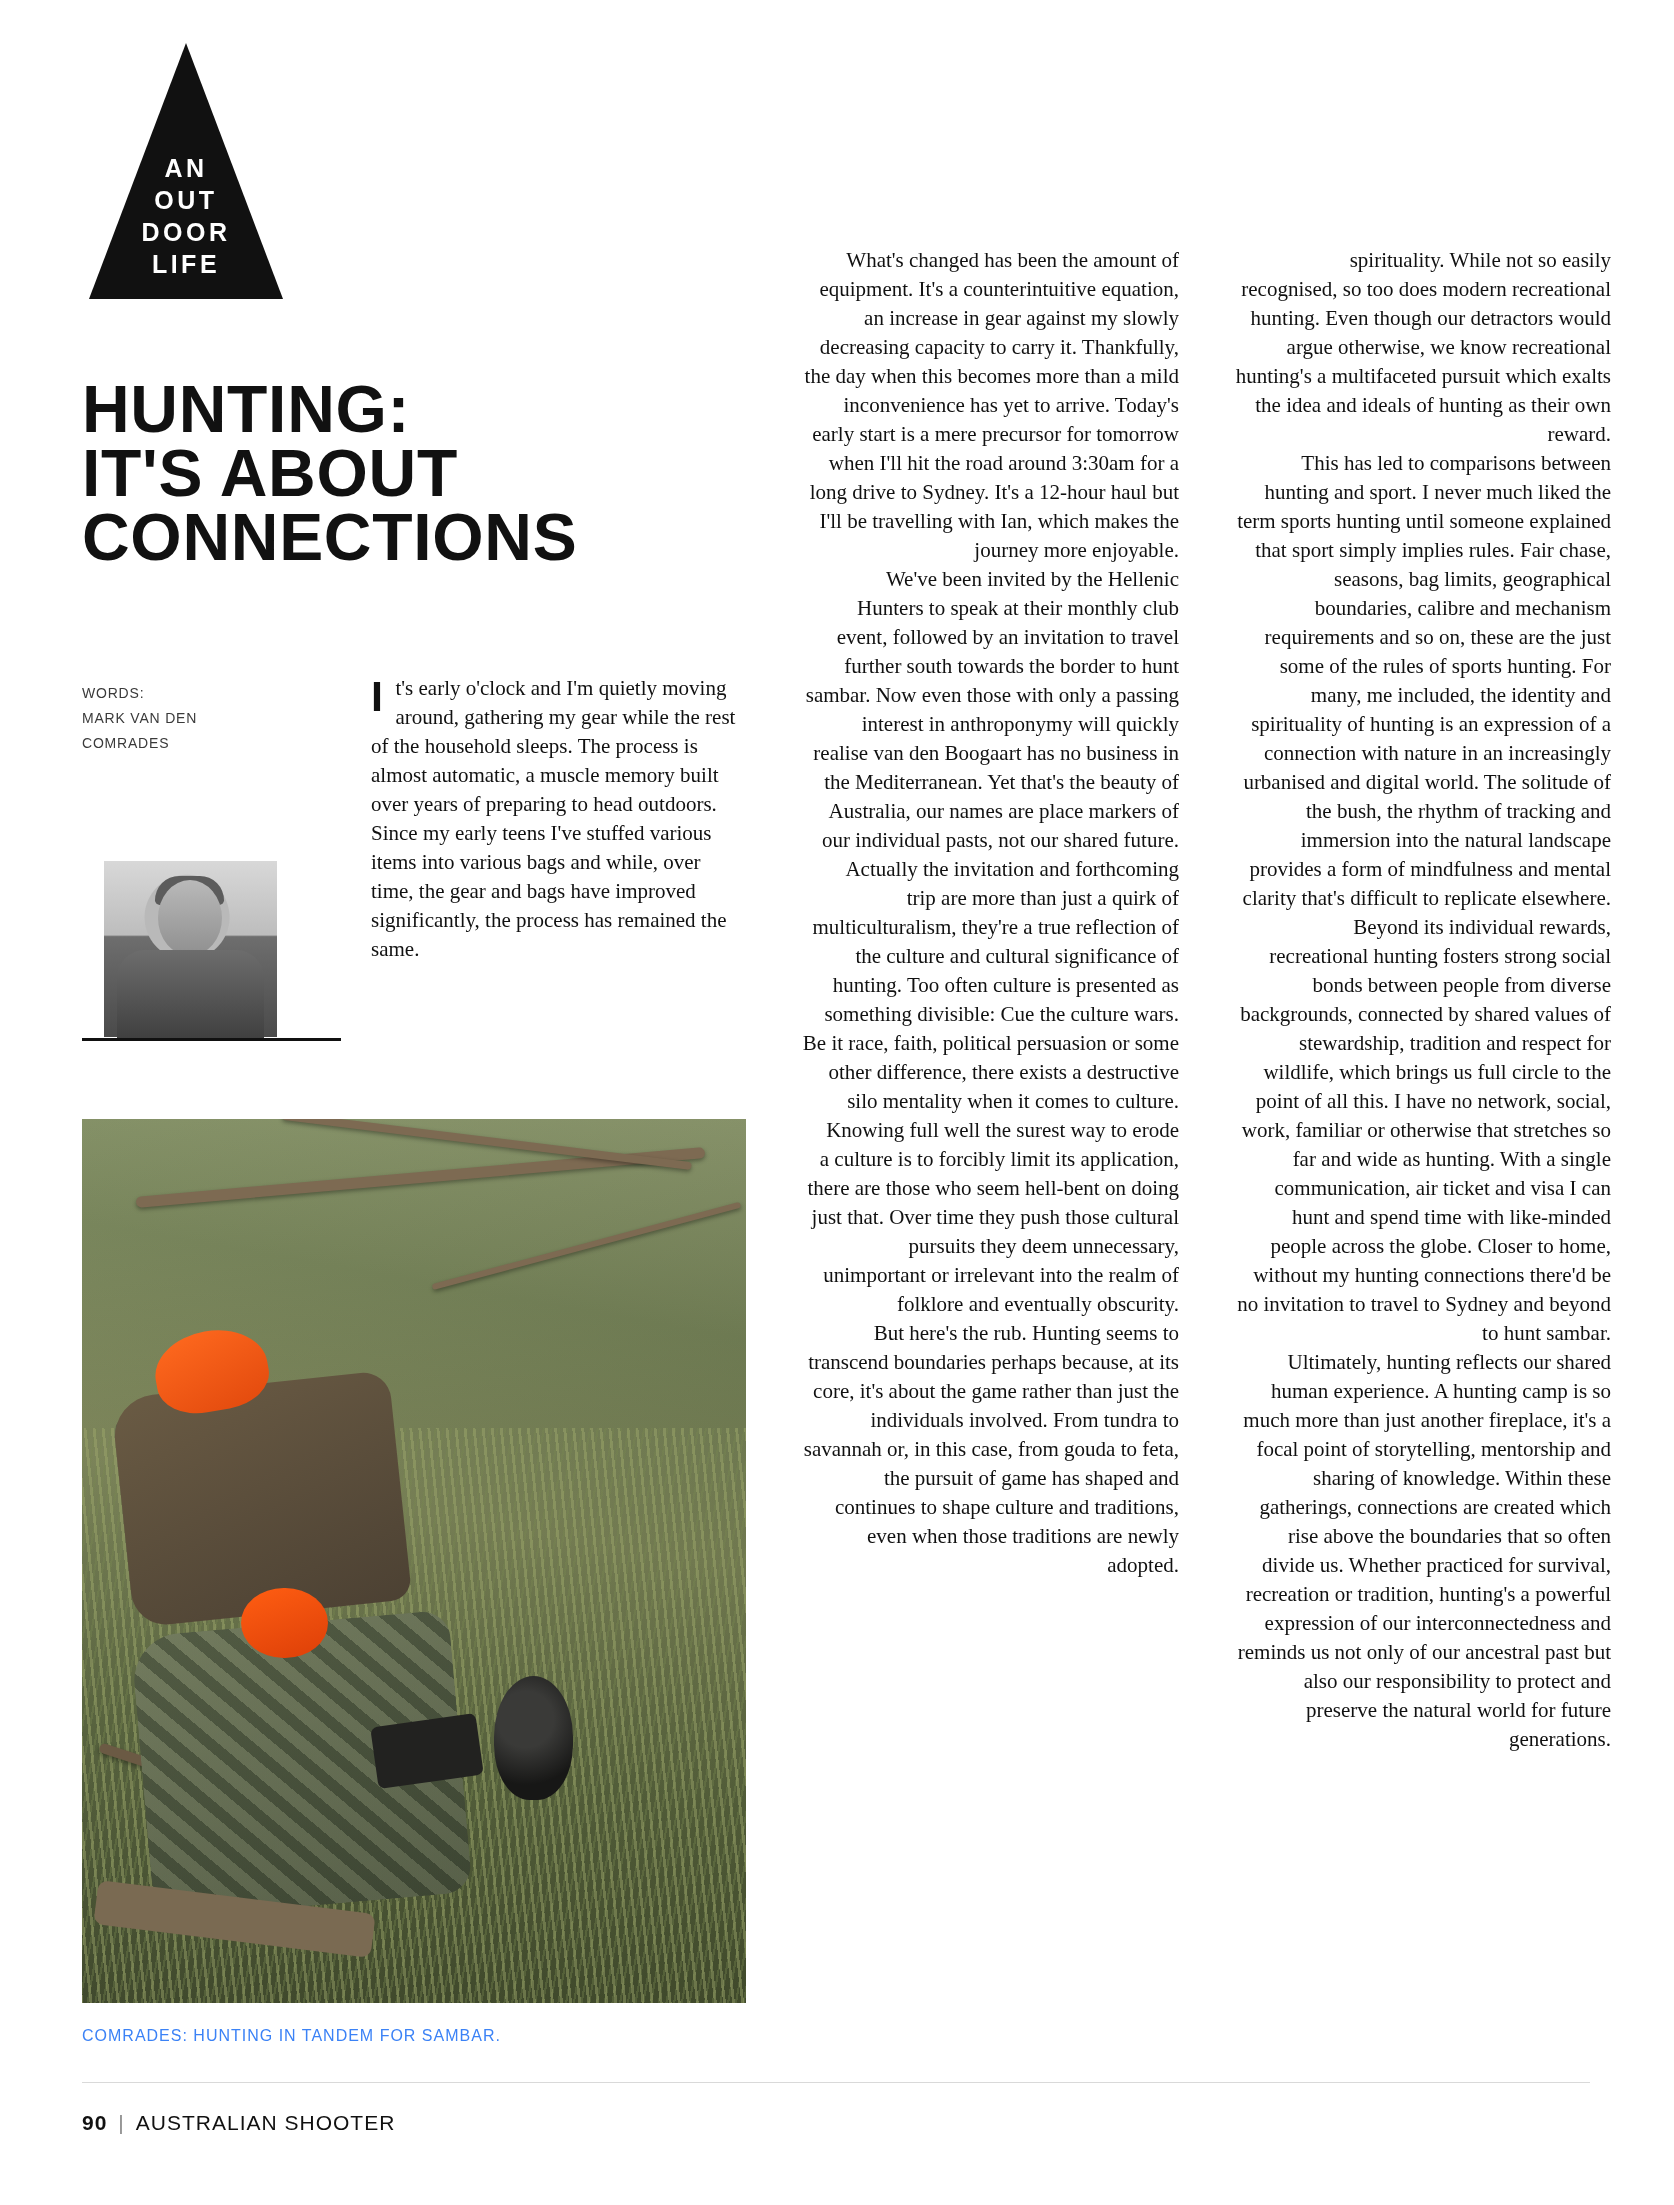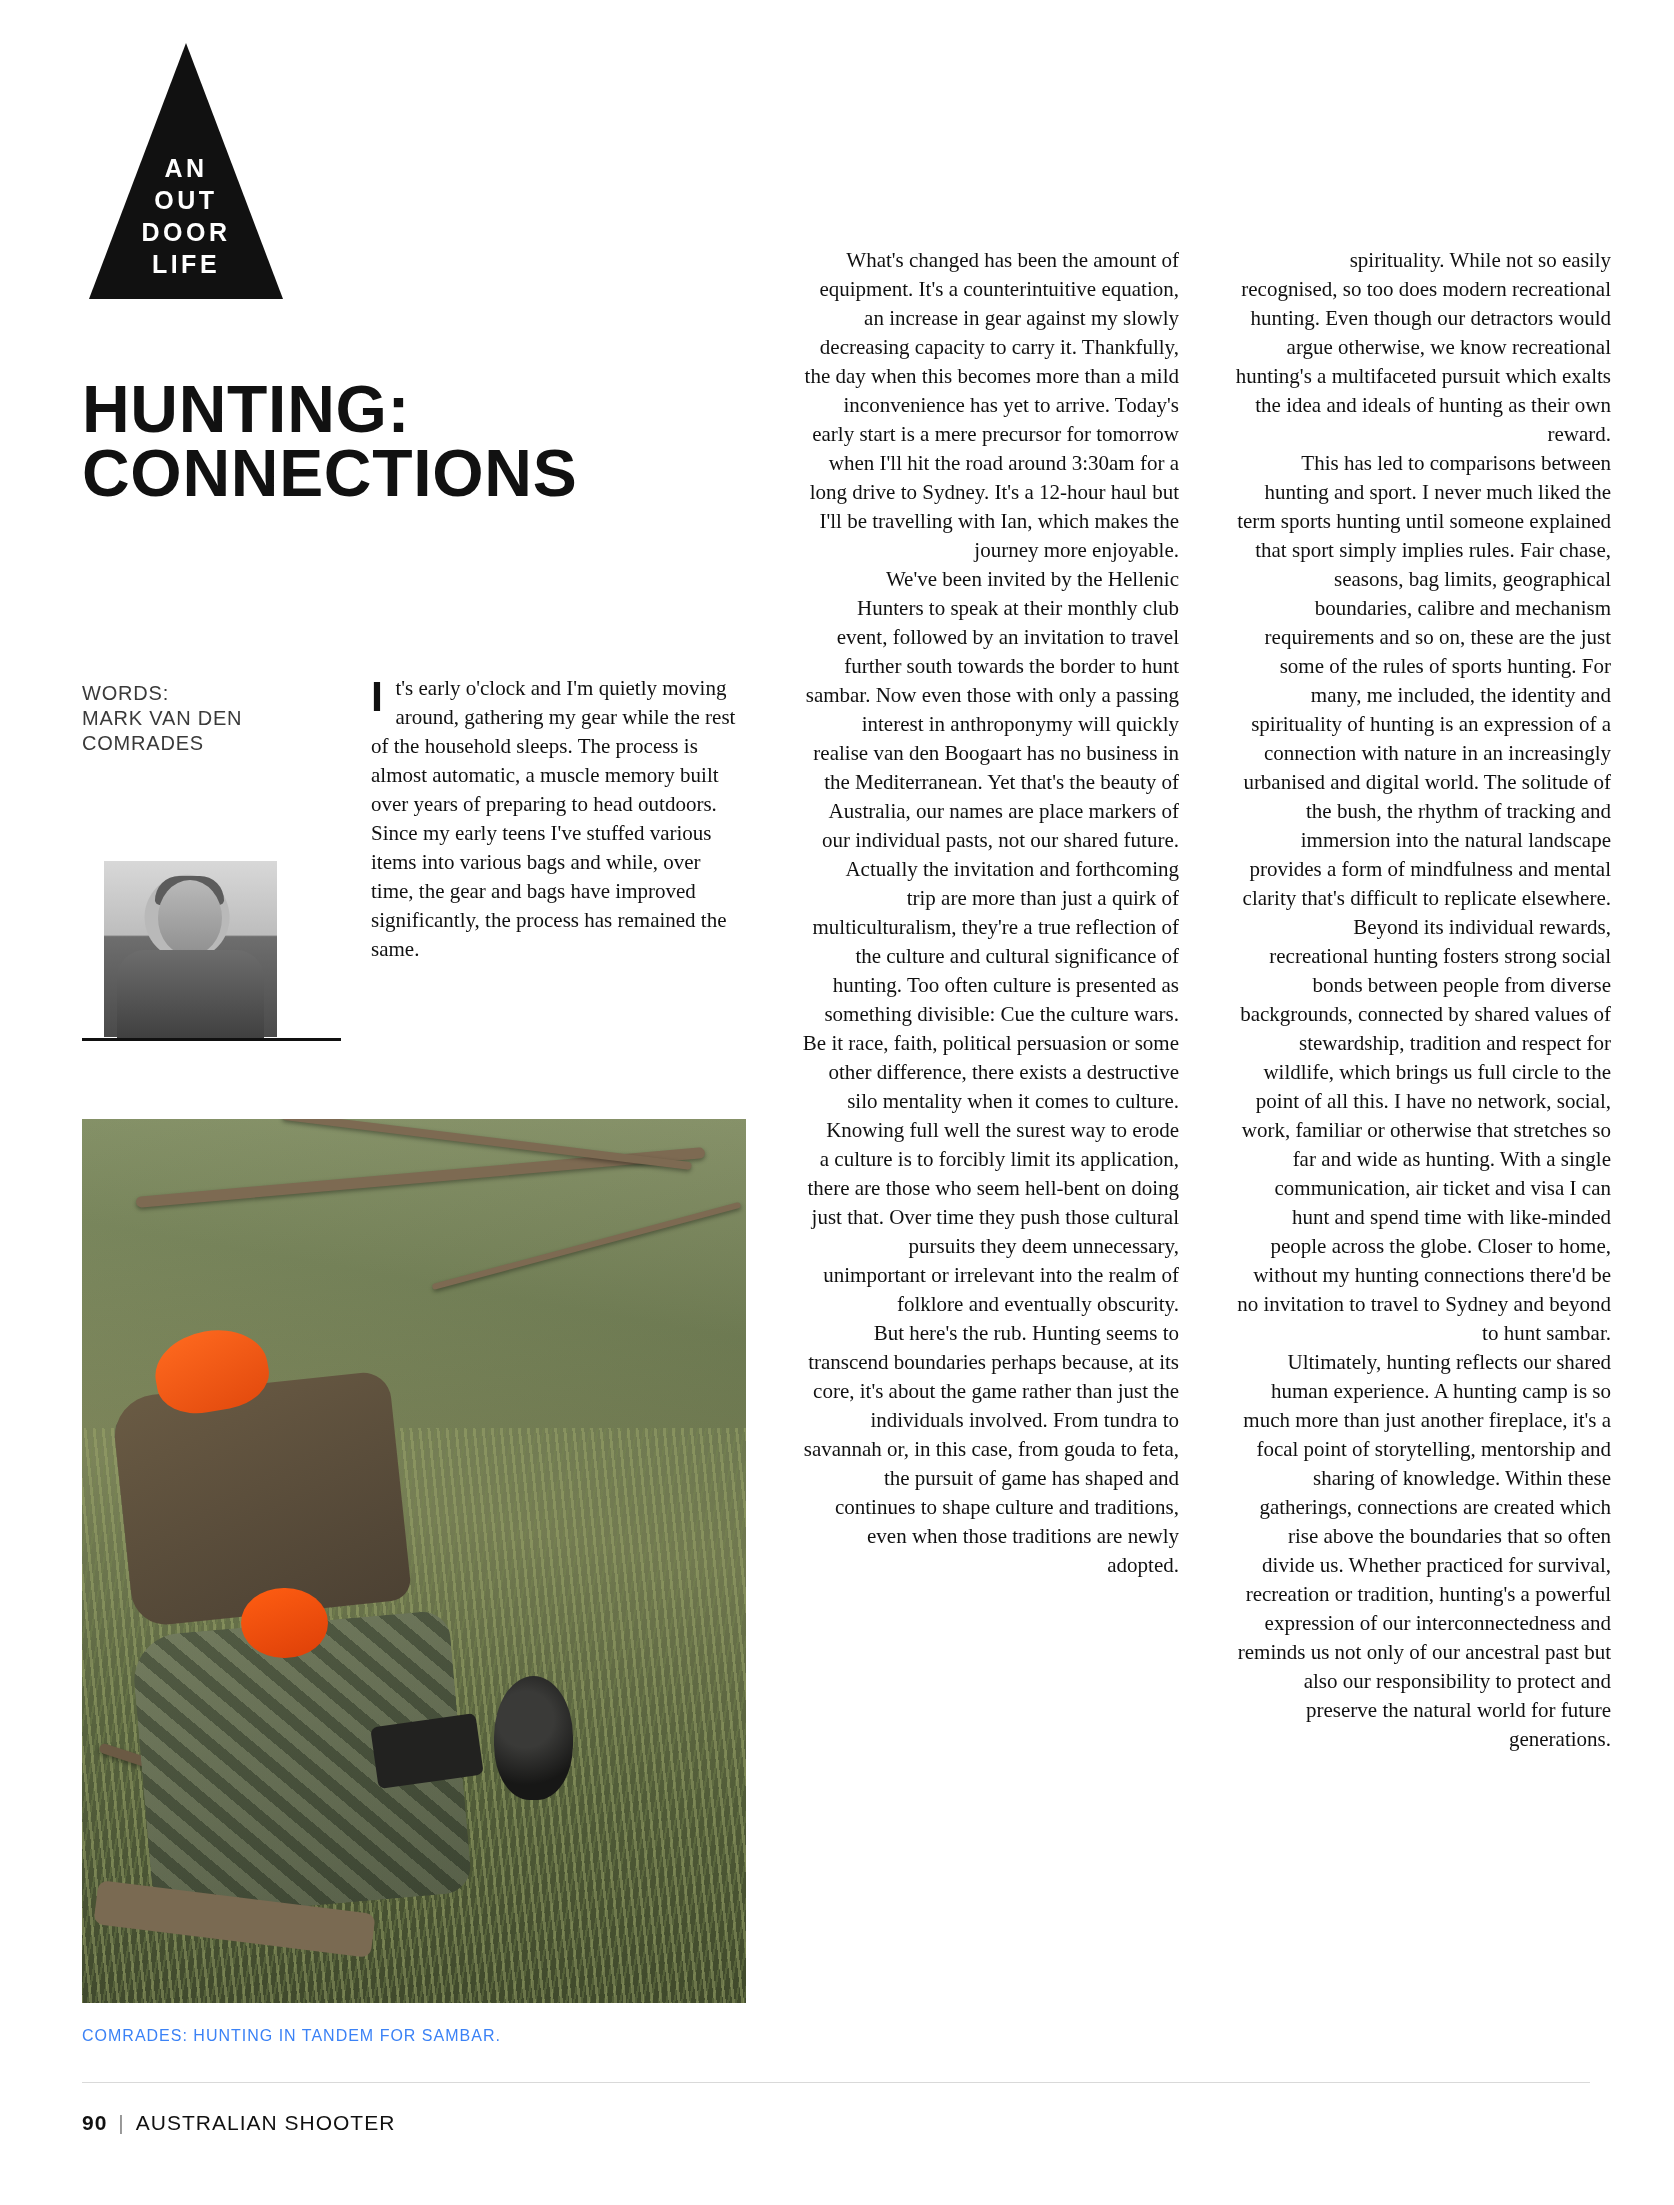--- a/index.html
+++ b/index.html
@@ -69,21 +69,21 @@
   }
   .headline div { white-space: nowrap; }
 
   
   .byline {
     position: absolute;
     left: 82px;
     top: 681px;
     width: 263px;
     font-family: "Liberation Sans", sans-serif;
-    font-size: 20px;
+    font-size: 14px;
     line-height: 25px;
     letter-spacing: 0.8px;
     color: #3a3a3a;
   }
 
   
   .author-photo {
     position: absolute;
     left: 104px;
     top: 861px;
@@ -314,20 +314,21 @@
     <div class="logo-text">
       <div>AN</div>
       <div>OUT</div>
       <div>DOOR</div>
       <div>LIFE</div>
     </div>
   </div>
 
   <div class="headline">
     <div>HUNTING:</div>
+    <div>IT'S ABOUT</div>
     <div>CONNECTIONS</div>
   </div>
 
   <div class="byline">
     <div>WORDS:</div>
     <div>MARK VAN DEN</div>
     <div>COMRADES</div>
   </div>
 
   <div class="author-photo">

